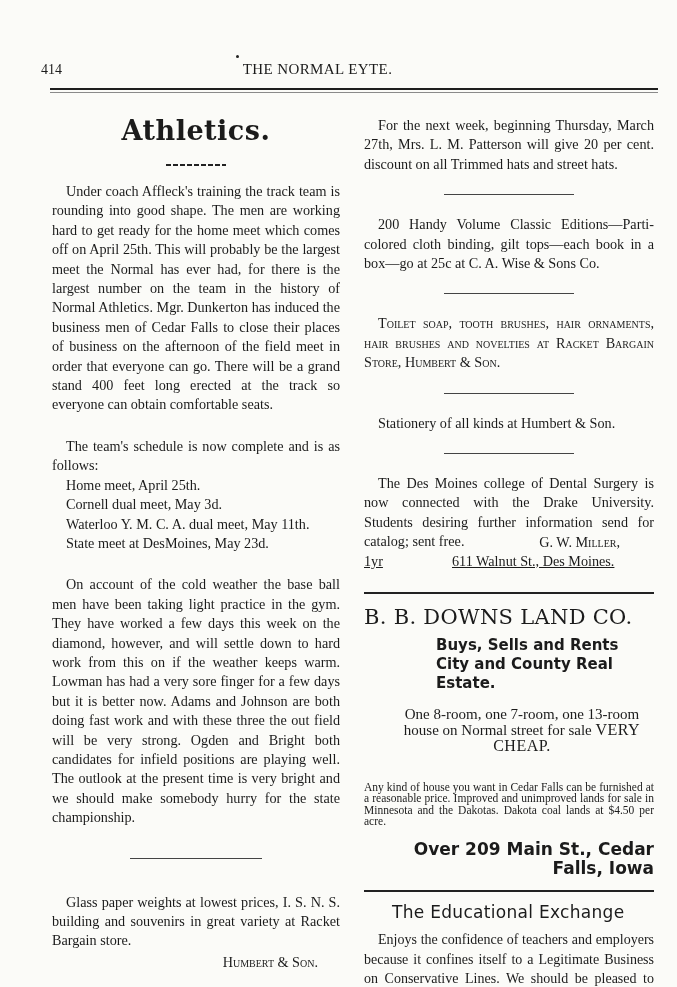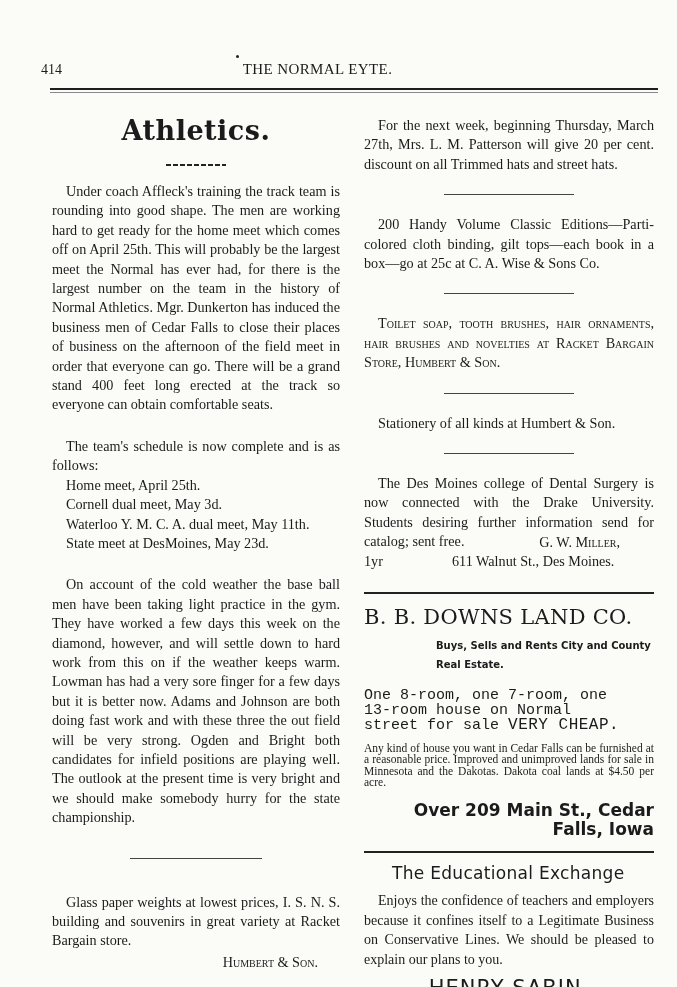--- a/index.html
+++ b/index.html
@@ -26,24 +26,24 @@
   .gap { margin-top: 22px; }
   .sched { padding-left: 14px; }
   .sep { height: 1px; background: #444; margin: 20px auto; }
   .sep-short { width: 132px; }
   .sep-long { width: 130px; }
   .sig { text-align: right; font-variant: small-caps; padding-right: 22px; margin-top: 2px; }
   .smallcaps { font-variant: small-caps; }
 
   .full-rule { height: 2px; background: #222; margin: 0; }
   .downs-title { font-family: "DejaVu Serif", serif; font-size: 21px; letter-spacing: 0.3px; margin-top: 10px; line-height: 26px; }
-  .downs-sub { font-family: "DejaVu Sans", sans-serif; font-weight: bold; font-size: 10px; line-height: 19px; padding-left: 72px; margin-top: 6px; }
-  .downs-body { font-family: Liberation Mono, monospace; font-size: 15px; line-height: 15px; margin-top: 14px; text-align: left; width: 260px; }
+  .downs-sub { font-family: "DejaVu Sans", sans-serif; font-weight: bold; font-size: 15px; line-height: 19px; padding-left: 72px; margin-top: 6px; }
+  .downs-body { font-family: Liberation Serif, serif; font-size: 15px; line-height: 15px; margin-top: 14px; text-align: center; width: 260px; margin-left: 28px; }
   .downs-cheap { font-size: 16px; letter-spacing: 0.5px; }
-  .downs-small { font-size: 11.5px; line-height: 11.5px; margin-top: 10px; text-align: justify; }
+  .downs-small { font-size: 11.5px; line-height: 11.5px; margin-top: 28px; text-align: justify; }
   .downs-addr { font-family: "DejaVu Sans", sans-serif; font-weight: bold; font-size: 17px; text-align: right; margin-top: 12px; }
 
   .edu-title { font-family: "DejaVu Sans", sans-serif; font-size: 17px; margin-top: 8px; letter-spacing: 0.3px; line-height: 24px; margin-left: 28px; }
   .edu-body { margin-top: 6px; font-size: 14px; line-height: 19.5px; }
   .sabin { font-family: "DejaVu Sans", sans-serif; font-size: 21px; text-align: center; margin-top: 10px; letter-spacing: 1px; }
 </style>
 </head>
 <body>
 
 <div class="page-dot"></div>
@@ -75,21 +75,21 @@
   <p class="indent ad-block">200 Handy Volume Classic Editions—Parti-colored cloth binding, gilt tops—each book in a box—go at 25c at C. A. Wise &amp; Sons Co.</p>
   <div class="sep sep-long"></div>
   <p class="indent ad-block smallcaps">Toilet soap, tooth brushes, hair ornaments, hair brushes and novelties at Racket Bargain Store, Humbert &amp; Son.</p>
   <div class="sep sep-long"></div>
   <p class="indent">Stationery of all kinds at Humbert &amp; Son.</p>
   <div class="sep sep-long"></div>
   <p class="indent ad-block">The Des Moines college of Dental Surgery is now connected with the Drake University. Students desiring further information send for catalog; sent free.</p>
   <div style="display:flex;justify-content:flex-end;padding-right:34px;margin-top:-19px;">
     <span class="smallcaps">G. W. Miller,</span>
   </div>
-  <div style="display:flex;">
+  <div style="display:flex;text-decoration:underline;">
     <span style="width:88px;">1yr</span>
     <span>611 Walnut St., Des Moines.</span>
   </div>
 
   <div class="full-rule" style="margin-top:20px;"></div>
   <div>
     <div class="downs-title">B. B. DOWNS LAND CO.</div>
     <div class="downs-sub">Buys, Sells and Rents City and County Real Estate.</div>
     <div class="downs-body">
       <span>One 8-room, one 7-room, one 13-room house on Normal street for sale</span>

